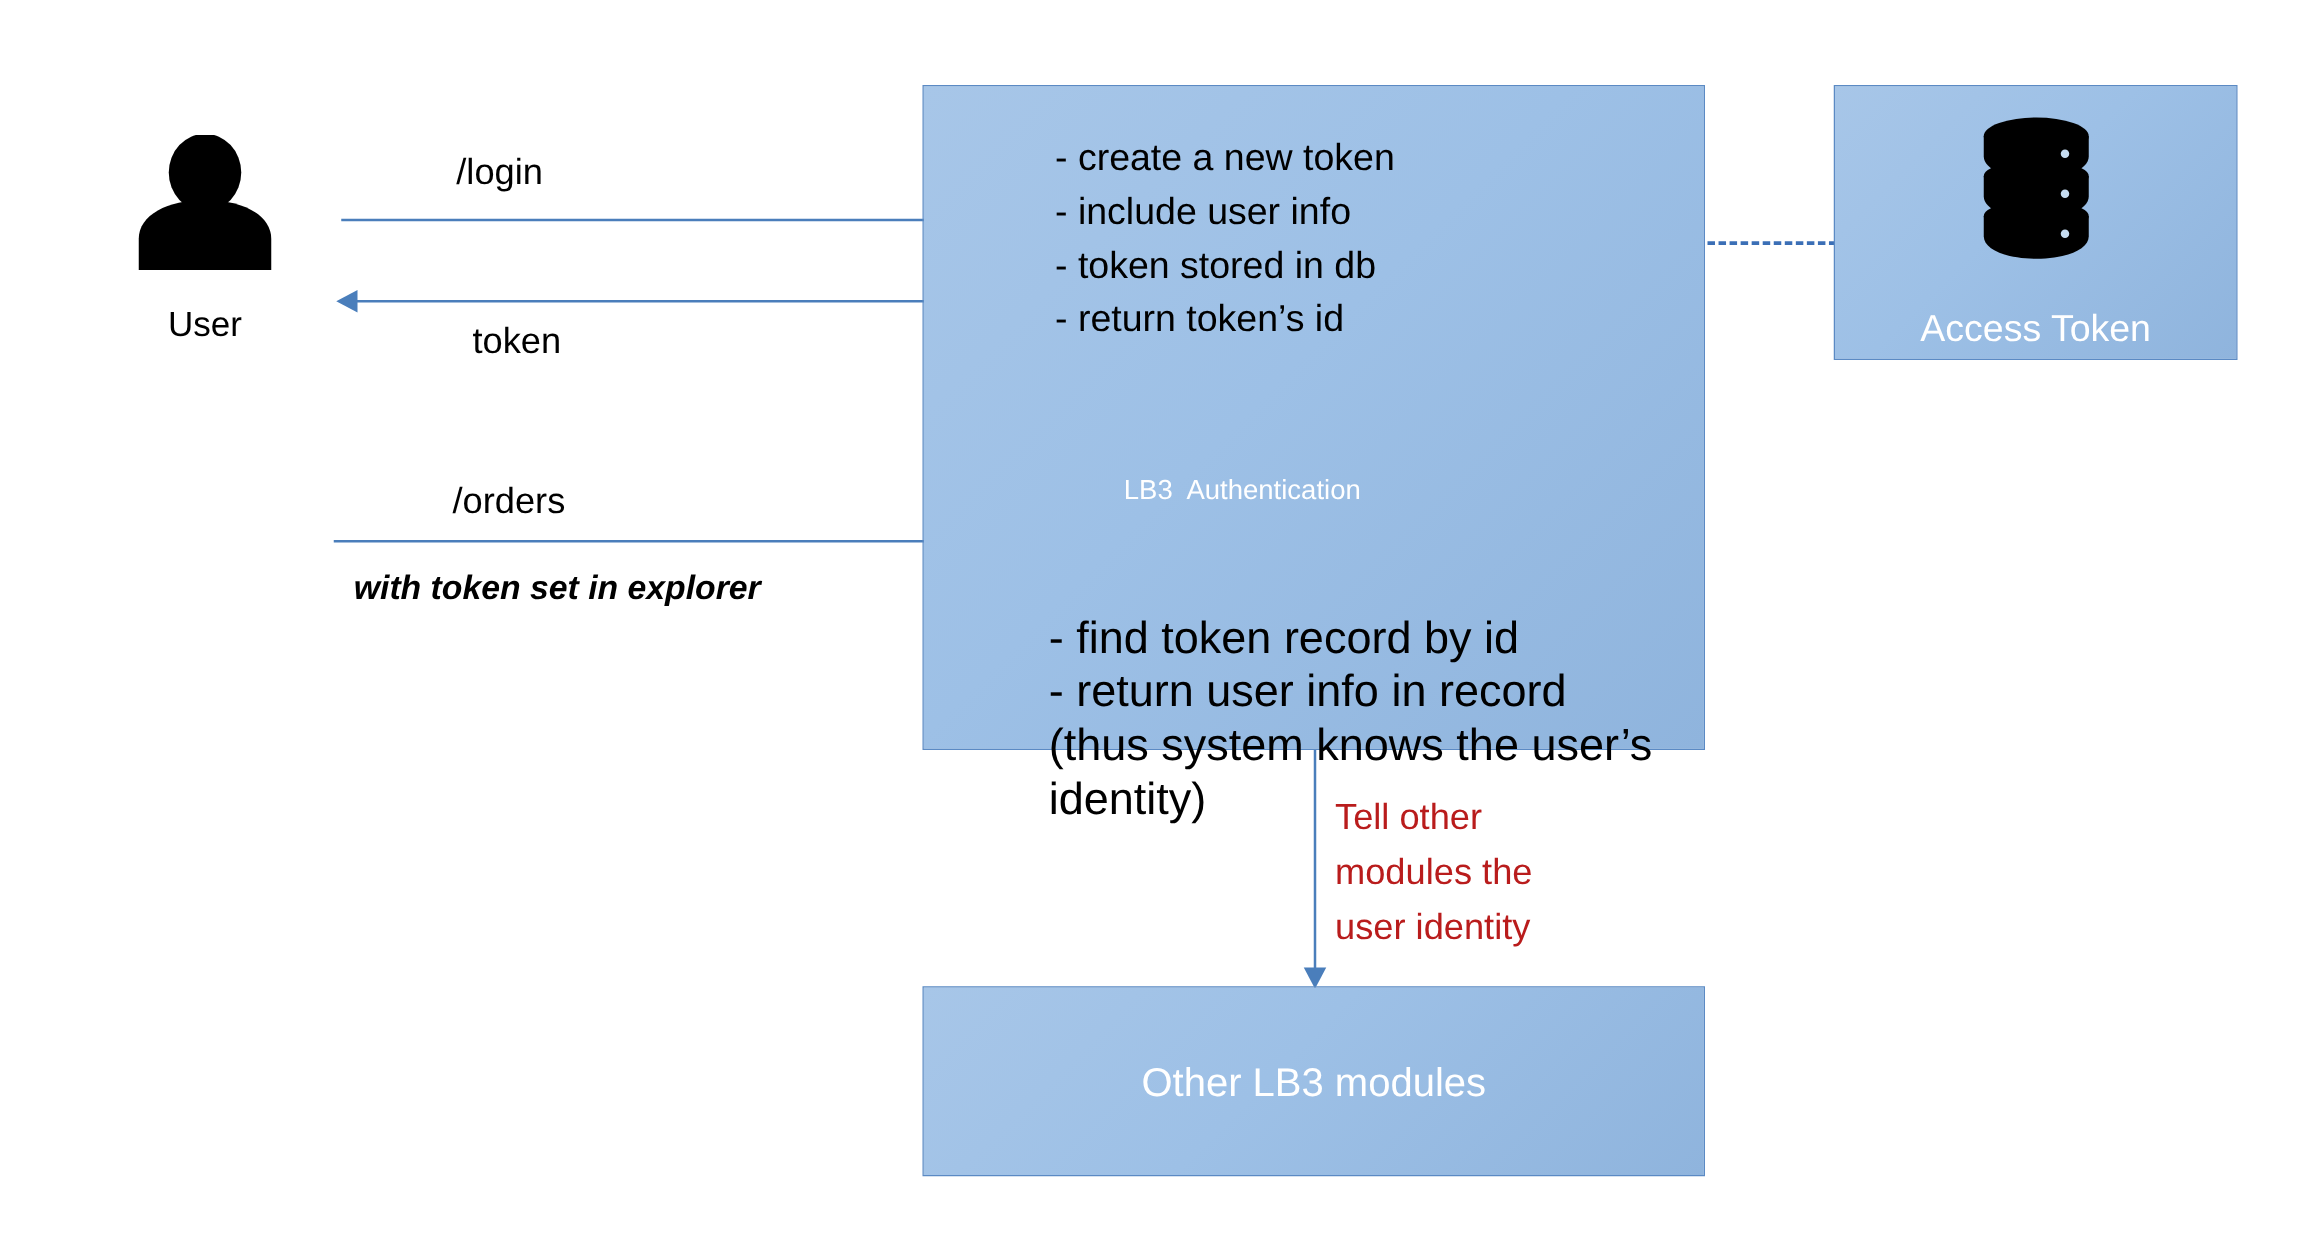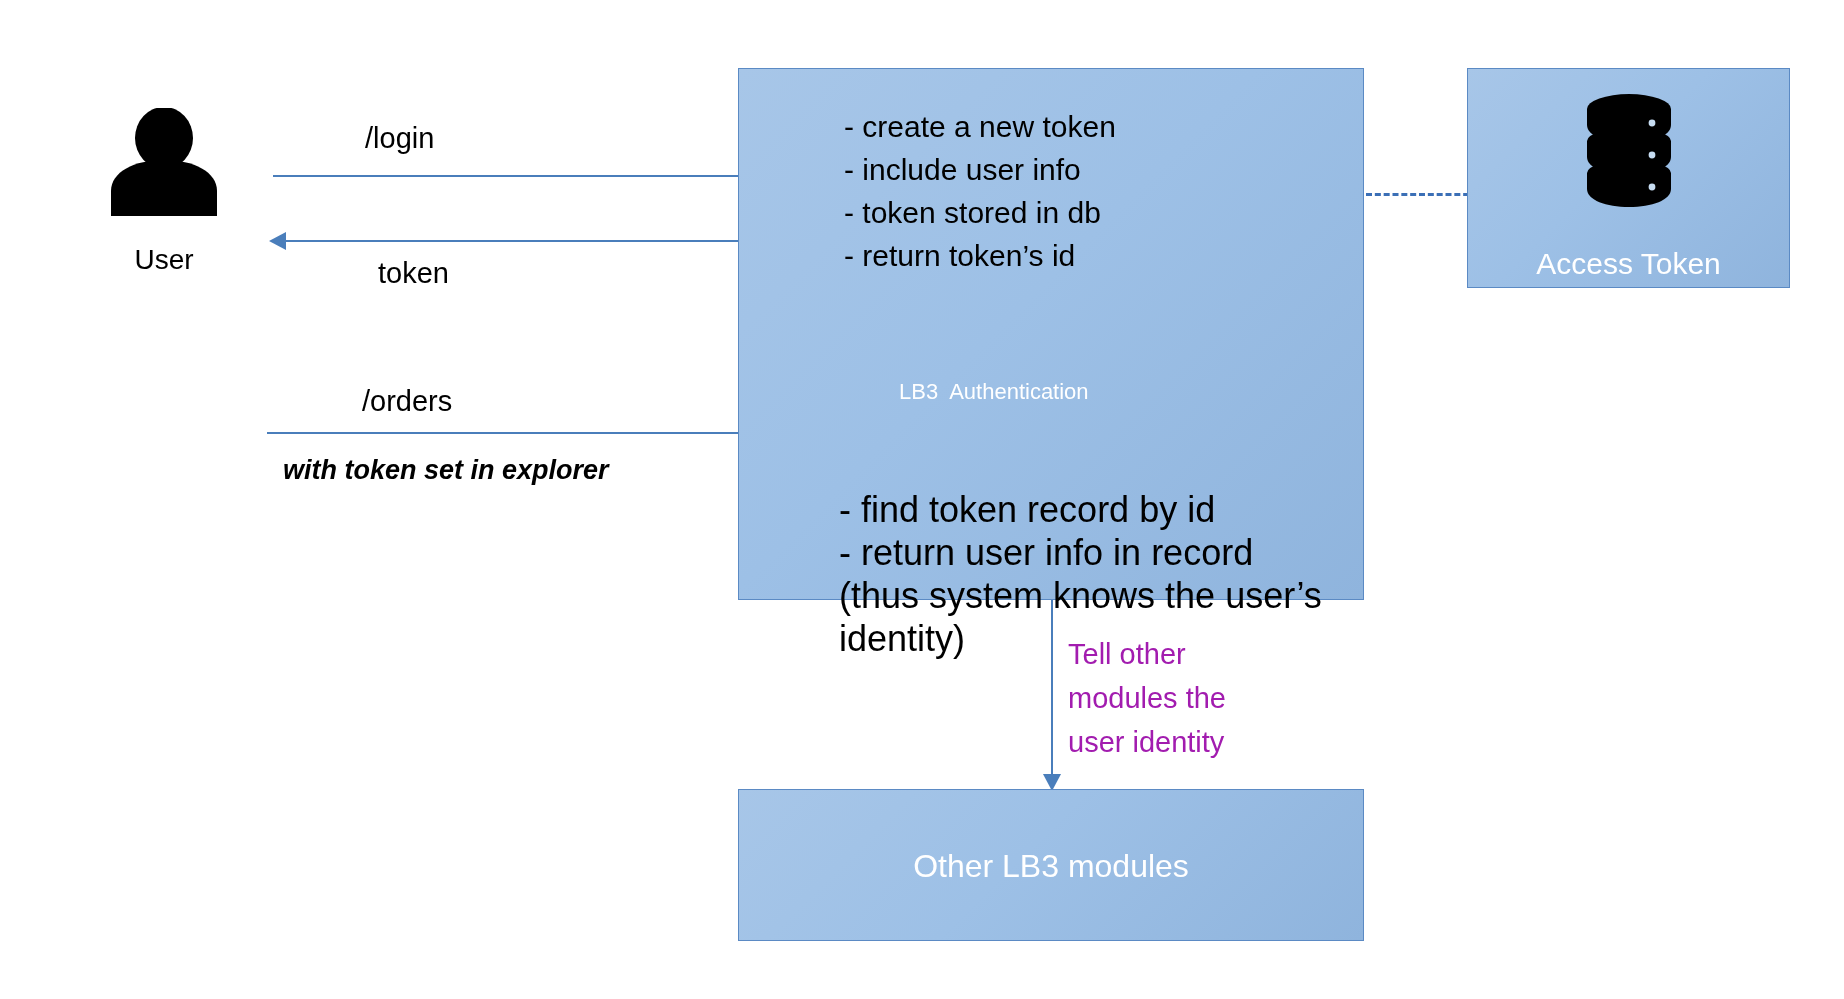--- a/index.html
+++ b/index.html
@@ -211,21 +211,21 @@
   }
 
   
   #note-tell-modules {
     position: absolute;
     left: 1068px;
     top: 632px;
     width: 210px;
     font-size: 29px;
     line-height: 44px;
-    color: #a21caf;
+    color: #b91c1c;
   }
   .note-line { display: block; }
 </style>
 </head>
 <body>
 
 <div id="canvas">
 
   <div class="abs" id="user-actor">
     <span id="user-icon">

